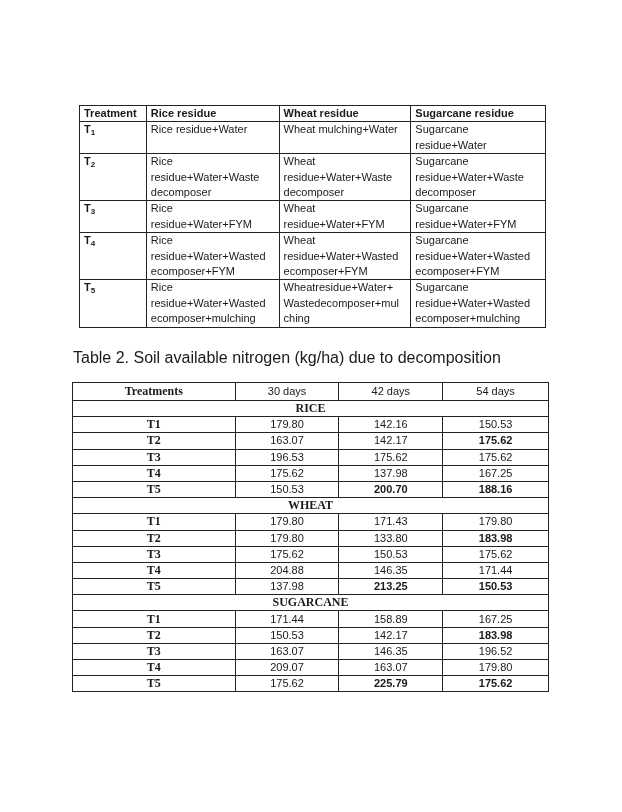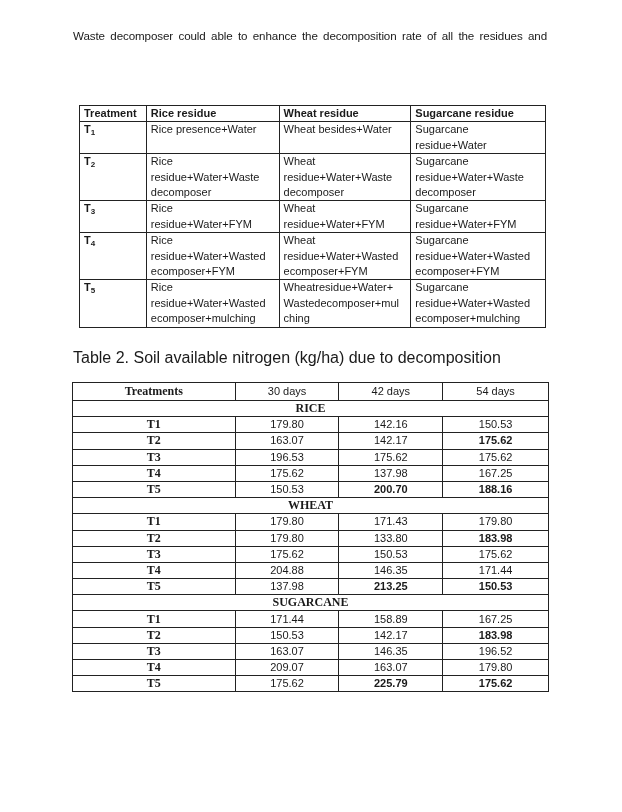--- a/index.html
+++ b/index.html
@@ -41,21 +41,20 @@
   .t2 th.treat { font-family: "Liberation Serif", "DejaVu Serif", serif; font-weight: bold; font-size: 12px; height: 17px; margin-top: 13px; }
   .t2 th.day { font-weight: normal; height: 17px; margin-top: 40px; }
   .t2 .group td { font-family: "Liberation Serif", "DejaVu Serif", serif; font-weight: bold; font-size: 12px; }
   .t2 .tlabel { font-family: "Liberation Serif", "DejaVu Serif", serif; font-weight: bold; font-size: 12px; }
   .t2 .bold { font-weight: bold; }
 </style>
 </head>
 <body>
 
 <p class="para">
-  <span class="line">Waste decomposer could able to enhance the decomposition rate of all the residues and</span>
 </p>
 
 <table class="t1">
   <colgroup>
       <col class="c1">
       <col class="c2">
       <col class="c3">
       <col class="c4">
     </colgroup>
   <thead>
@@ -63,24 +62,24 @@
       <th>Treatment</th>
       <th>Rice residue</th>
       <th>Wheat residue</th>
       <th>Sugarcane residue</th>
     </tr>
   </thead>
   <tbody id="t1-body">
       <tr>
         <td><span class="tname">T</span><span class="sub tname">1</span></td>
         <td>
-          <div>Rice presence+Water</div>
-        </td>
-        <td>
-          <div>Wheat besides+Water</div>
+          <div>Rice residue+Water</div>
+        </td>
+        <td>
+          <div>Wheat mulching+Water</div>
         </td>
         <td>
           <div>Sugarcane</div>
           <div>residue+Water</div>
         </td>
       </tr>
       <tr>
         <td><span class="tname">T</span><span class="sub tname">2</span></td>
         <td>
           <div>Rice</div>

